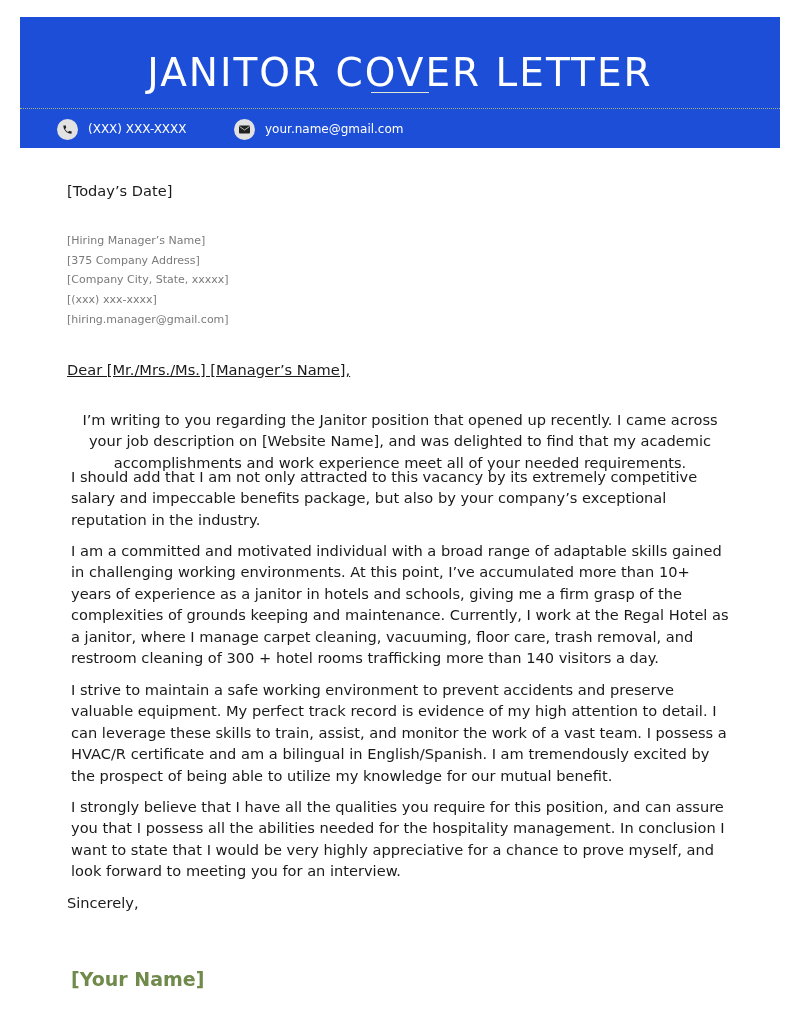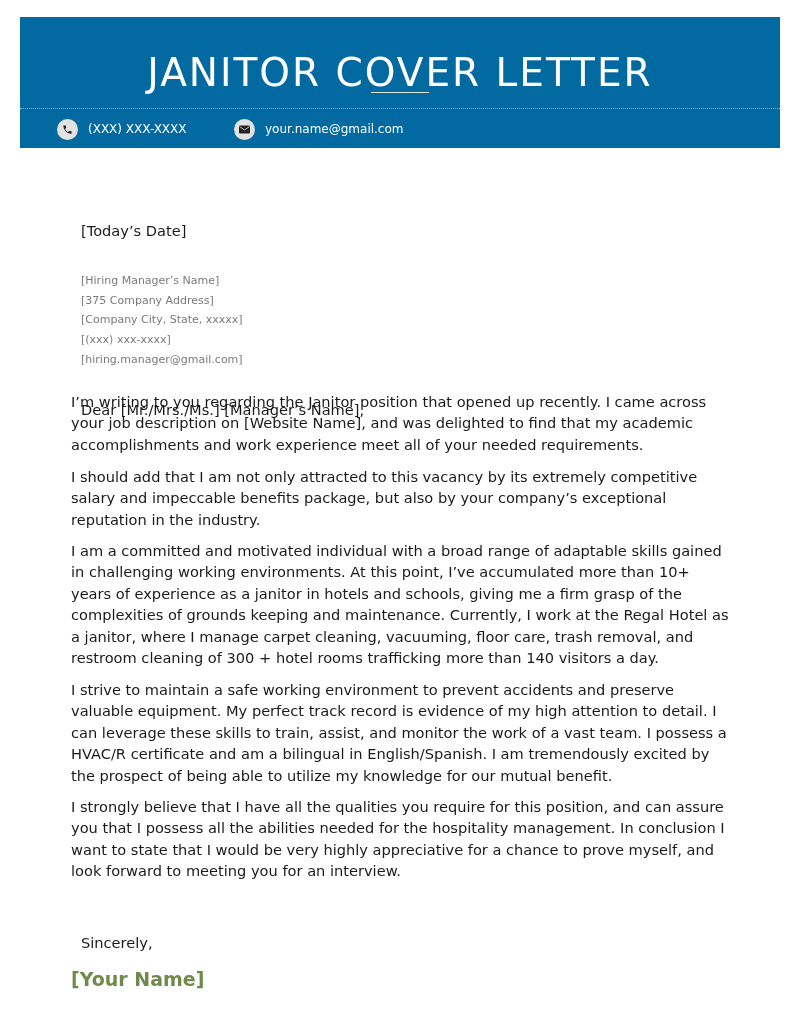--- a/index.html
+++ b/index.html
@@ -1,38 +1,38 @@
 <!DOCTYPE html>
 <html><head>
 <meta charset="utf-8">
 <style>
   html, body { margin: 0; padding: 0; background: #ffffff; }
   body { width: 800px; height: 1035px; position: relative; overflow: hidden;
          font-family: "DejaVu Sans", "Liberation Sans", sans-serif; color: #1a1a1a; }
   .header { position: absolute; left: 20px; top: 17px; width: 760px; height: 131px;
-            background: #0369a1; }
+            background: #1d4ed8; }
   .title { position: absolute; left: 0; top: 36px; width: 100%; text-align: center;
            color: #ffffff; font-size: 39px; letter-spacing: 2px; font-weight: normal; line-height: 1;
            font-family: "DejaVu Sans", sans-serif; }
   .title-rule { position: absolute; left: 351px; top: 75px; width: 58px; height: 1px; background: #dfe6d4; }
   .divider { position: absolute; left: 0; top: 91px; width: 100%; height: 0;
              border-top: 1px dotted #9fb083; }
   .contacts { position: absolute; left: 0; top: 92px; width: 100%; height: 40px; }
   .contact { position: absolute; top: 0; height: 40px; display: flex; align-items: center; color: #ffffff;
              font-size: 12px; }
   .icon-circle { width: 21px; height: 21px; border-radius: 50%; background: #e2e2e2;
                  display: inline-flex; align-items: center; justify-content: center; margin-right: 10px; }
   .icon-circle svg { display: block; }
-  .body-text { position: absolute; left: 81px; width: 660px; font-size: 14.6px; line-height: 21.5px; margin-top: 40px; }
+  .body-text { position: absolute; left: 67px; width: 660px; font-size: 14.6px; line-height: 21.5px; }
   .date { top: 180px; }
   .recipient { top: 231px; color: #7a7a7a; font-size: 11px; line-height: 19.7px; }
   .recipient div { white-space: nowrap; }
-  .salutation { top: 359px; }
+  .salutation { top: 359px; text-decoration: underline; }
   p.para { position: absolute; left: 71px; width: 658px; margin: 0; font-size: 14.6px; line-height: 21.4px; }
-  .p1 { top: 391px; }
+  .p1 { top: 409px; text-align: center; }
   .p2 { top: 466px; }
   .p3 { top: 540px; }
   .p4 { top: 679px; }
   .p5 { top: 796px; }
   .closing { top: 892px; }
   .signature { position: absolute; left: 71px; top: 968px; font-size: 19px; color: #6f8a4a; font-weight: bold; }
 </style>
 </head>
 <body>
 

